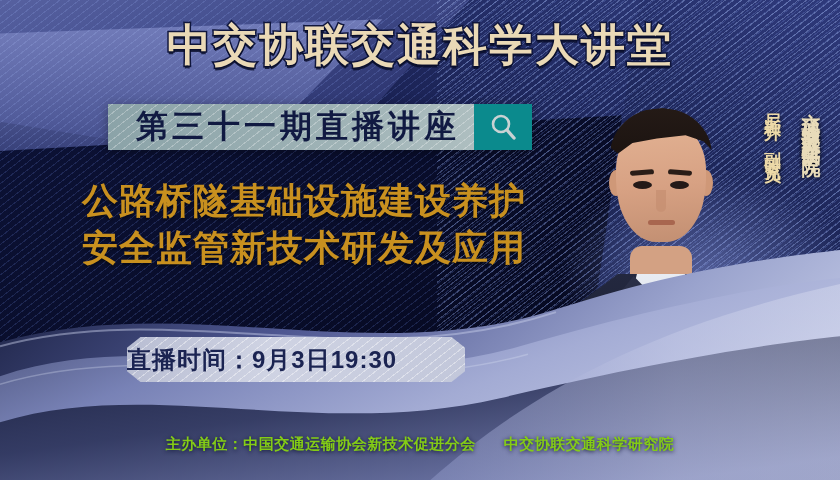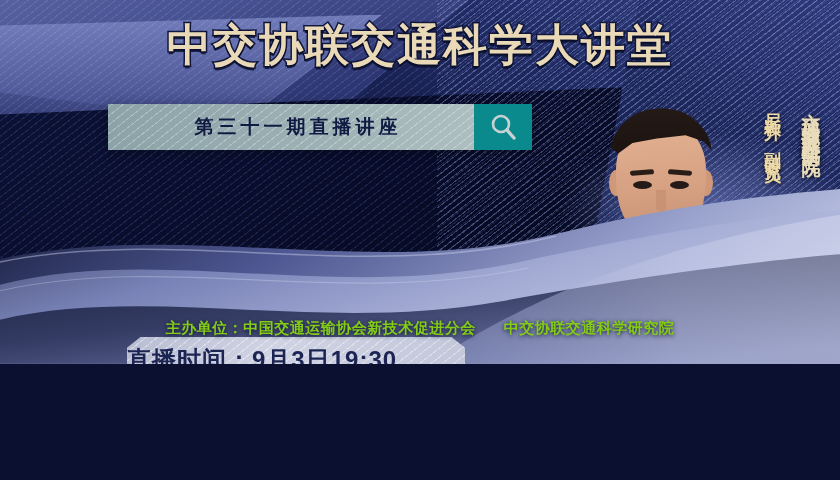--- a/index.html
+++ b/index.html
@@ -1,18 +1,18 @@
 <!DOCTYPE html>
 <html><head>
 <meta charset="utf-8">
 <style>
   html,body{margin:0;padding:0;background:#0b1030;}
   *{box-sizing:border-box;}
   #poster{
-    position:relative;width:840px;height:364px;overflow:hidden;
+    position:relative;width:840px;height:480px;overflow:hidden;
     font-family:"Liberation Sans","DejaVu Sans",sans-serif;
     background:#080d2a;
   }
 
   
   .bg-base{
     position:absolute;inset:0;
     background:
       radial-gradient(120% 90% at 78% 18%, #2b3a78 0%, #16204e 38%, #0a1035 68%, #060a22 100%);
   }
@@ -148,21 +148,21 @@
     background:linear-gradient(90deg,#8ba3a8 0%,#9fb3b6 55%,#b4c3c4 100%);
     box-shadow:0 2px 10px rgba(0,0,0,.35);
   }
   .sub-bar-stripes{
     position:absolute;inset:0;
     background-image:repeating-linear-gradient(-38deg,rgba(255,255,255,.28) 0 1px,rgba(0,0,0,0) 1px 7px);
     pointer-events:none;
   }
   .sub-text{
     flex:1;display:flex;align-items:center;justify-content:center;
-    font-size:19px;font-weight:bold;color:#111a42;letter-spacing:4px;
+    font-size:32px;font-weight:bold;color:#111a42;letter-spacing:4px;
     position:relative;z-index:2;padding-left:14px;
   }
   .sub-search{
     width:58px;background:#0b8a8d;display:flex;align-items:center;justify-content:center;
     position:relative;z-index:2;
   }
 
   
   .headline{
     position:absolute;left:30px;top:178px;width:548px;text-align:center;
@@ -283,20 +283,24 @@
     <div class="sub-bar-stripes"></div>
     <div class="sub-text">第三十一期直播讲座</div>
     <div class="sub-search">
       <svg width="30" height="30" viewBox="0 0 30 30">
         <circle cx="13" cy="12" r="8" fill="none" stroke="#c9d2d3" stroke-width="2.6"></circle>
         <line x1="19" y1="18" x2="26" y2="26" stroke="#c9d2d3" stroke-width="3.4" stroke-linecap="round"></line>
       </svg>
     </div>
   </div>
 
+  <div class="headline">
+    <div>公路桥隧基础设施建设养护</div>
+    <div>安全监管新技术研发及应用</div>
+  </div>
 
   <div class="time-pill">
     <div class="time-pill-stripes"></div>
     <div class="time-text">直播时间：9月3日19:30</div>
   </div>
 
   <div class="v-col v-org">交通运输部公路科学研究院</div>
   <div class="v-col v-name">尼颖升 副研究员</div>
 
   <div class="footer">

